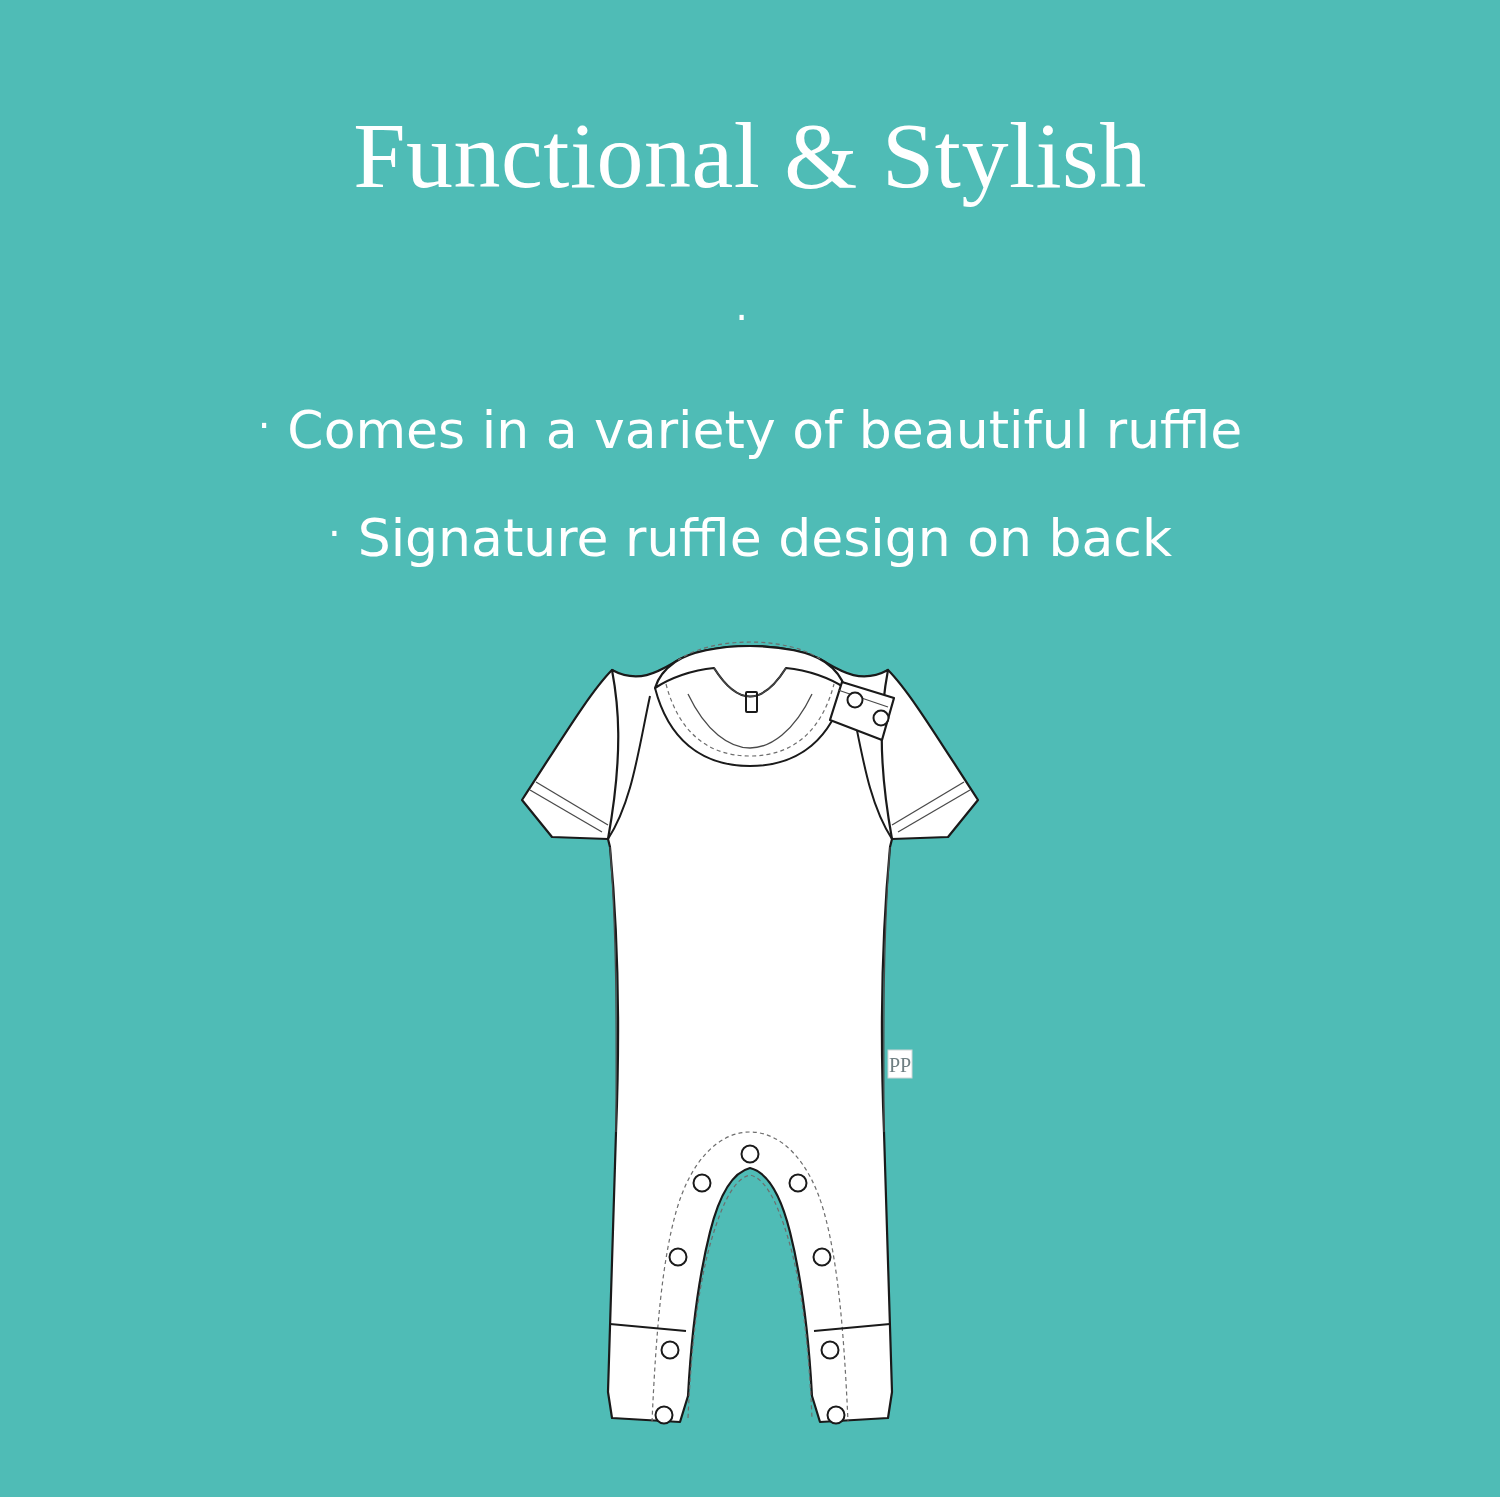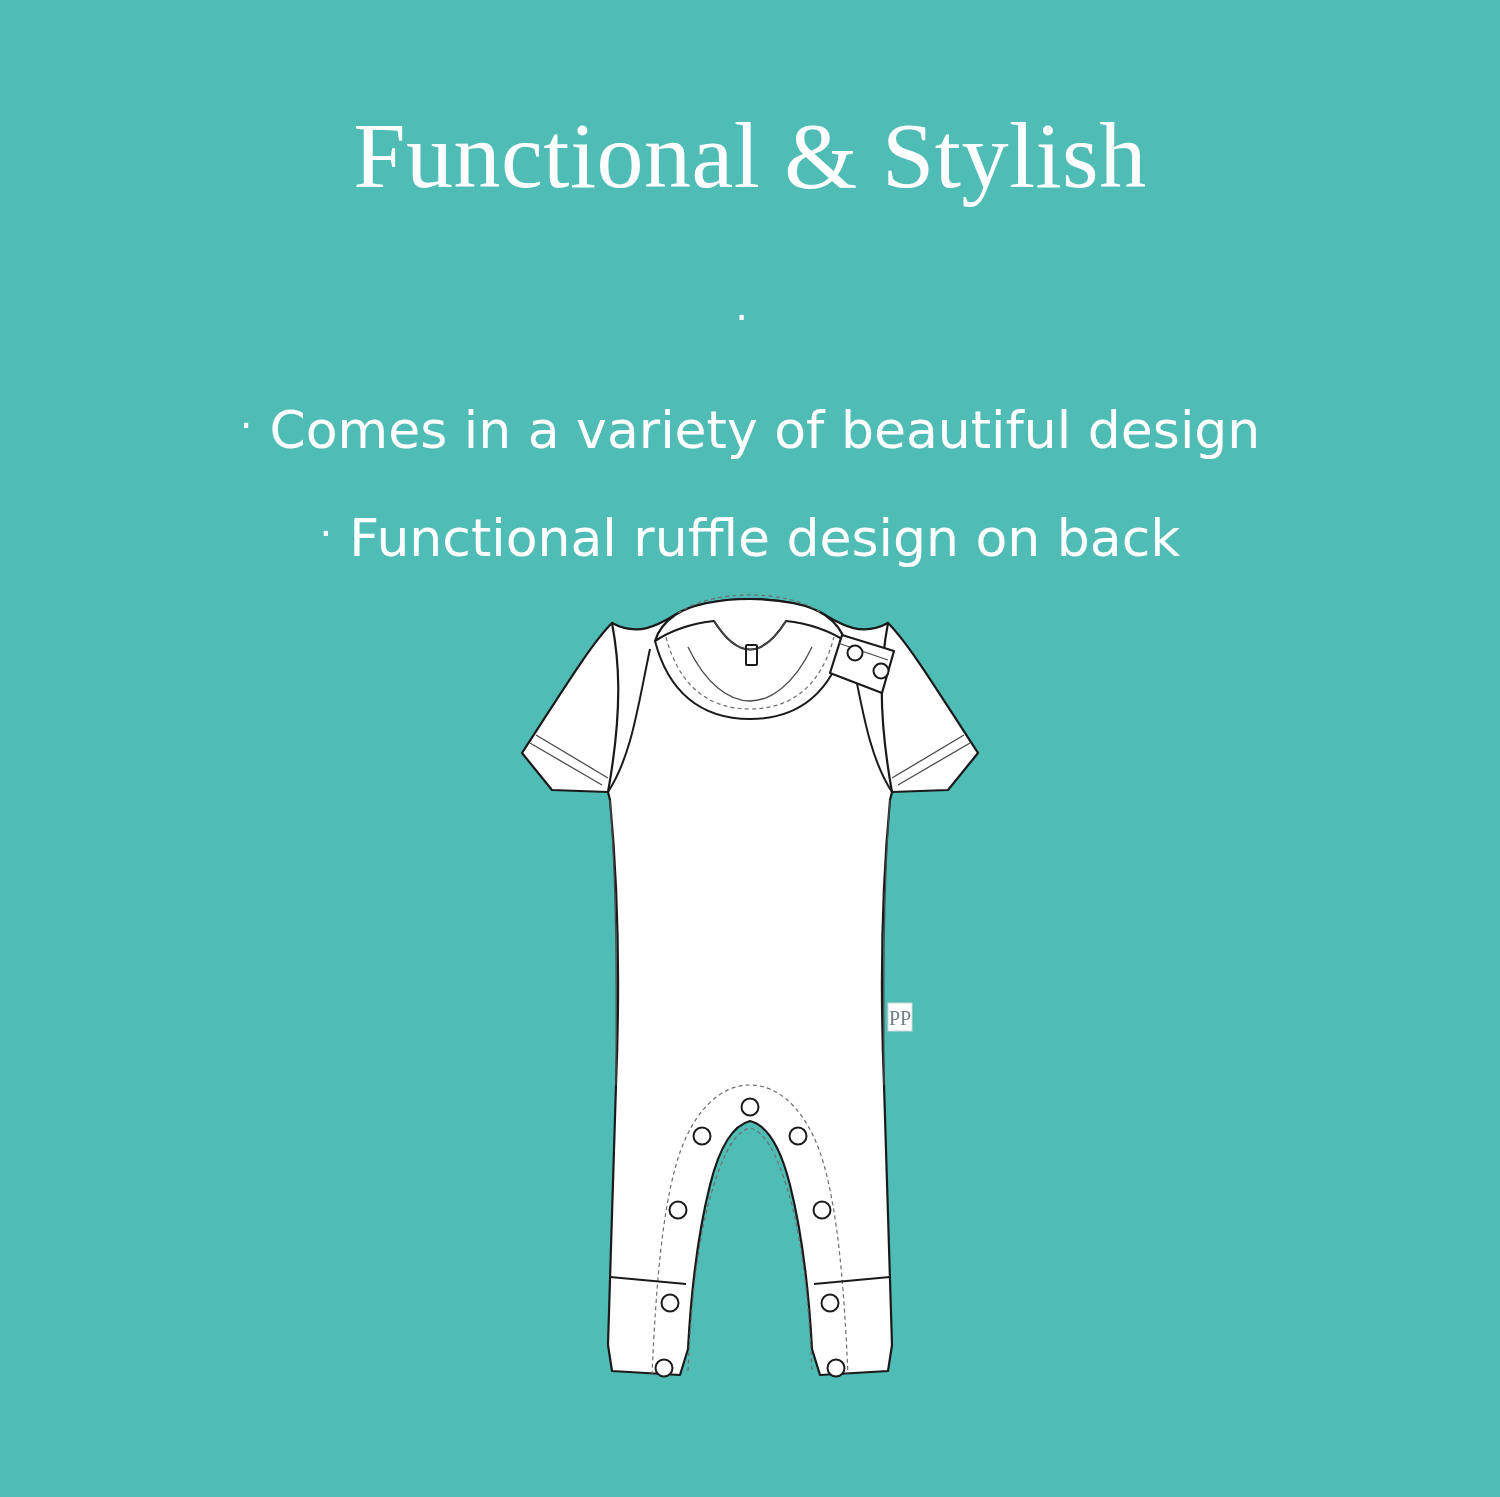--- a/index.html
+++ b/index.html
@@ -73,21 +73,21 @@
     font-size: 40px;
     line-height: 1;
     position: relative;
     top: -4px;
   }
 
   
   .garment-wrap {
     position: absolute;
     left: 490px;
-    top: 585px;
+    top: 632px;
     width: 520px;
     height: 845px;
   }
   .garment-svg {
     display: block;
     width: 520px;
     height: 845px;
   }
 </style>
 </head>
@@ -100,26 +100,26 @@
     <div class="headline">Functional &amp; Stylish</div>
 
     <div class="bullet-list">
 
       <div class="bullet-item">
         <span class="bullet-dot">·</span>
       </div>
 
       <div class="bullet-item">
         <span class="bullet-dot">·</span>
-        <span>Comes in a variety of beautiful design</span>
+        <span>Comes in a variety of beautiful ruffle</span>
       </div>
 
       <div class="bullet-item">
         <span class="bullet-dot">·</span>
-        <span>Functional ruffle design on back</span>
+        <span>Signature ruffle design on back</span>
       </div>
 
     </div>
   </div>
 
   <div class="garment-wrap">
     <svg class="garment-svg" viewBox="0 0 520 845" xmlns="http://www.w3.org/2000/svg">
 
       <defs>
         <style>

